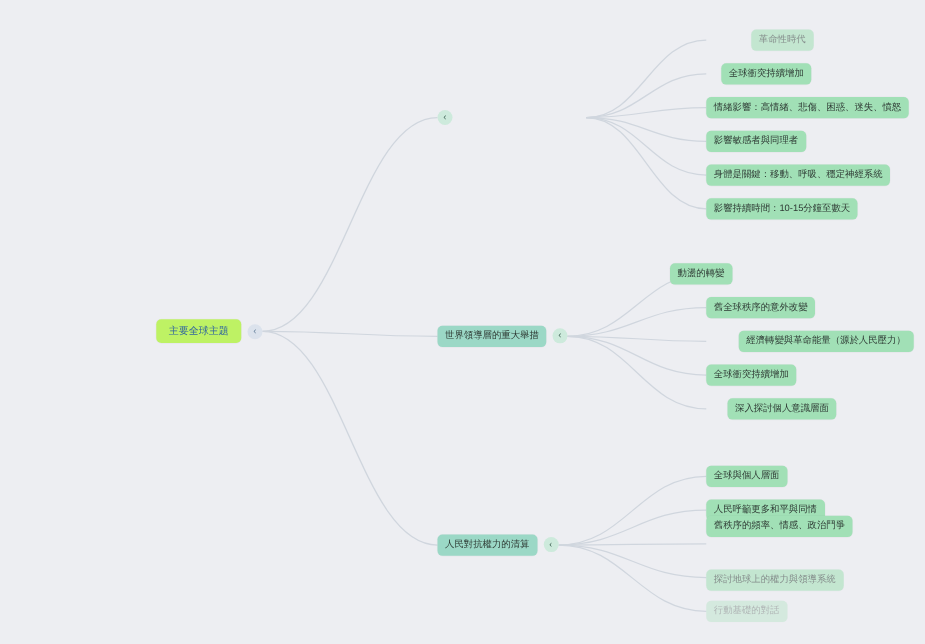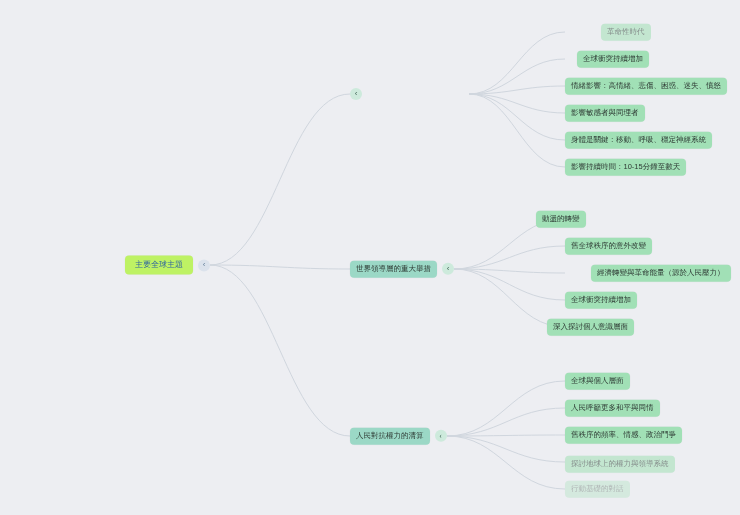--- a/index.html
+++ b/index.html
@@ -97,34 +97,34 @@
       </div>
       <div class="node" style="left: 565px; top: 246px;">
         <span class="pill leaf-pill">舊全球秩序的意外改變</span>
       </div>
       <div class="node" style="left: 565px; top: 273px; margin-left: 26px;">
         <span class="pill leaf-pill">經濟轉變與革命能量（源於人民壓力）</span>
       </div>
       <div class="node" style="left: 565px; top: 300px;">
         <span class="pill leaf-pill">全球衝突持續增加</span>
       </div>
-      <div class="node" style="left: 547px; top: 327px; font-family: Liberation Serif, serif;">
+      <div class="node" style="left: 582px; top: 327px; font-family: Liberation Serif, serif;">
         <span class="pill leaf-pill">深入探討個人意識層面</span>
       </div>
       <div class="node" style="left: 350px; top: 436px; font-family: Liberation Serif, serif;">
         <span class="pill branch-pill">人民對抗權力的清算</span>
         <span class="toggle green">‹</span>
       </div>
       <div class="node" style="left: 565px; top: 381px; text-align: right;">
         <span class="pill leaf-pill">全球與個人層面</span>
       </div>
       <div class="node" style="left: 565px; top: 408px;">
         <span class="pill leaf-pill">人民呼籲更多和平與同情</span>
       </div>
-      <div class="node" style="left: 565px; top: 435px;">
+      <div class="node" style="left: 565px; top: 421px;">
         <span class="pill leaf-pill">舊秩序的頻率、情感、政治鬥爭</span>
       </div>
       <div class="node muted" style="left: 565px; top: 464px;">
         <span class="pill leaf-pill">探討地球上的權力與領導系統</span>
       </div>
       <div class="node muted2" style="left: 565px; top: 489px; text-align: center;">
         <span class="pill leaf-pill">行動基礎的對話</span>
       </div>
     </div>
 </div>

